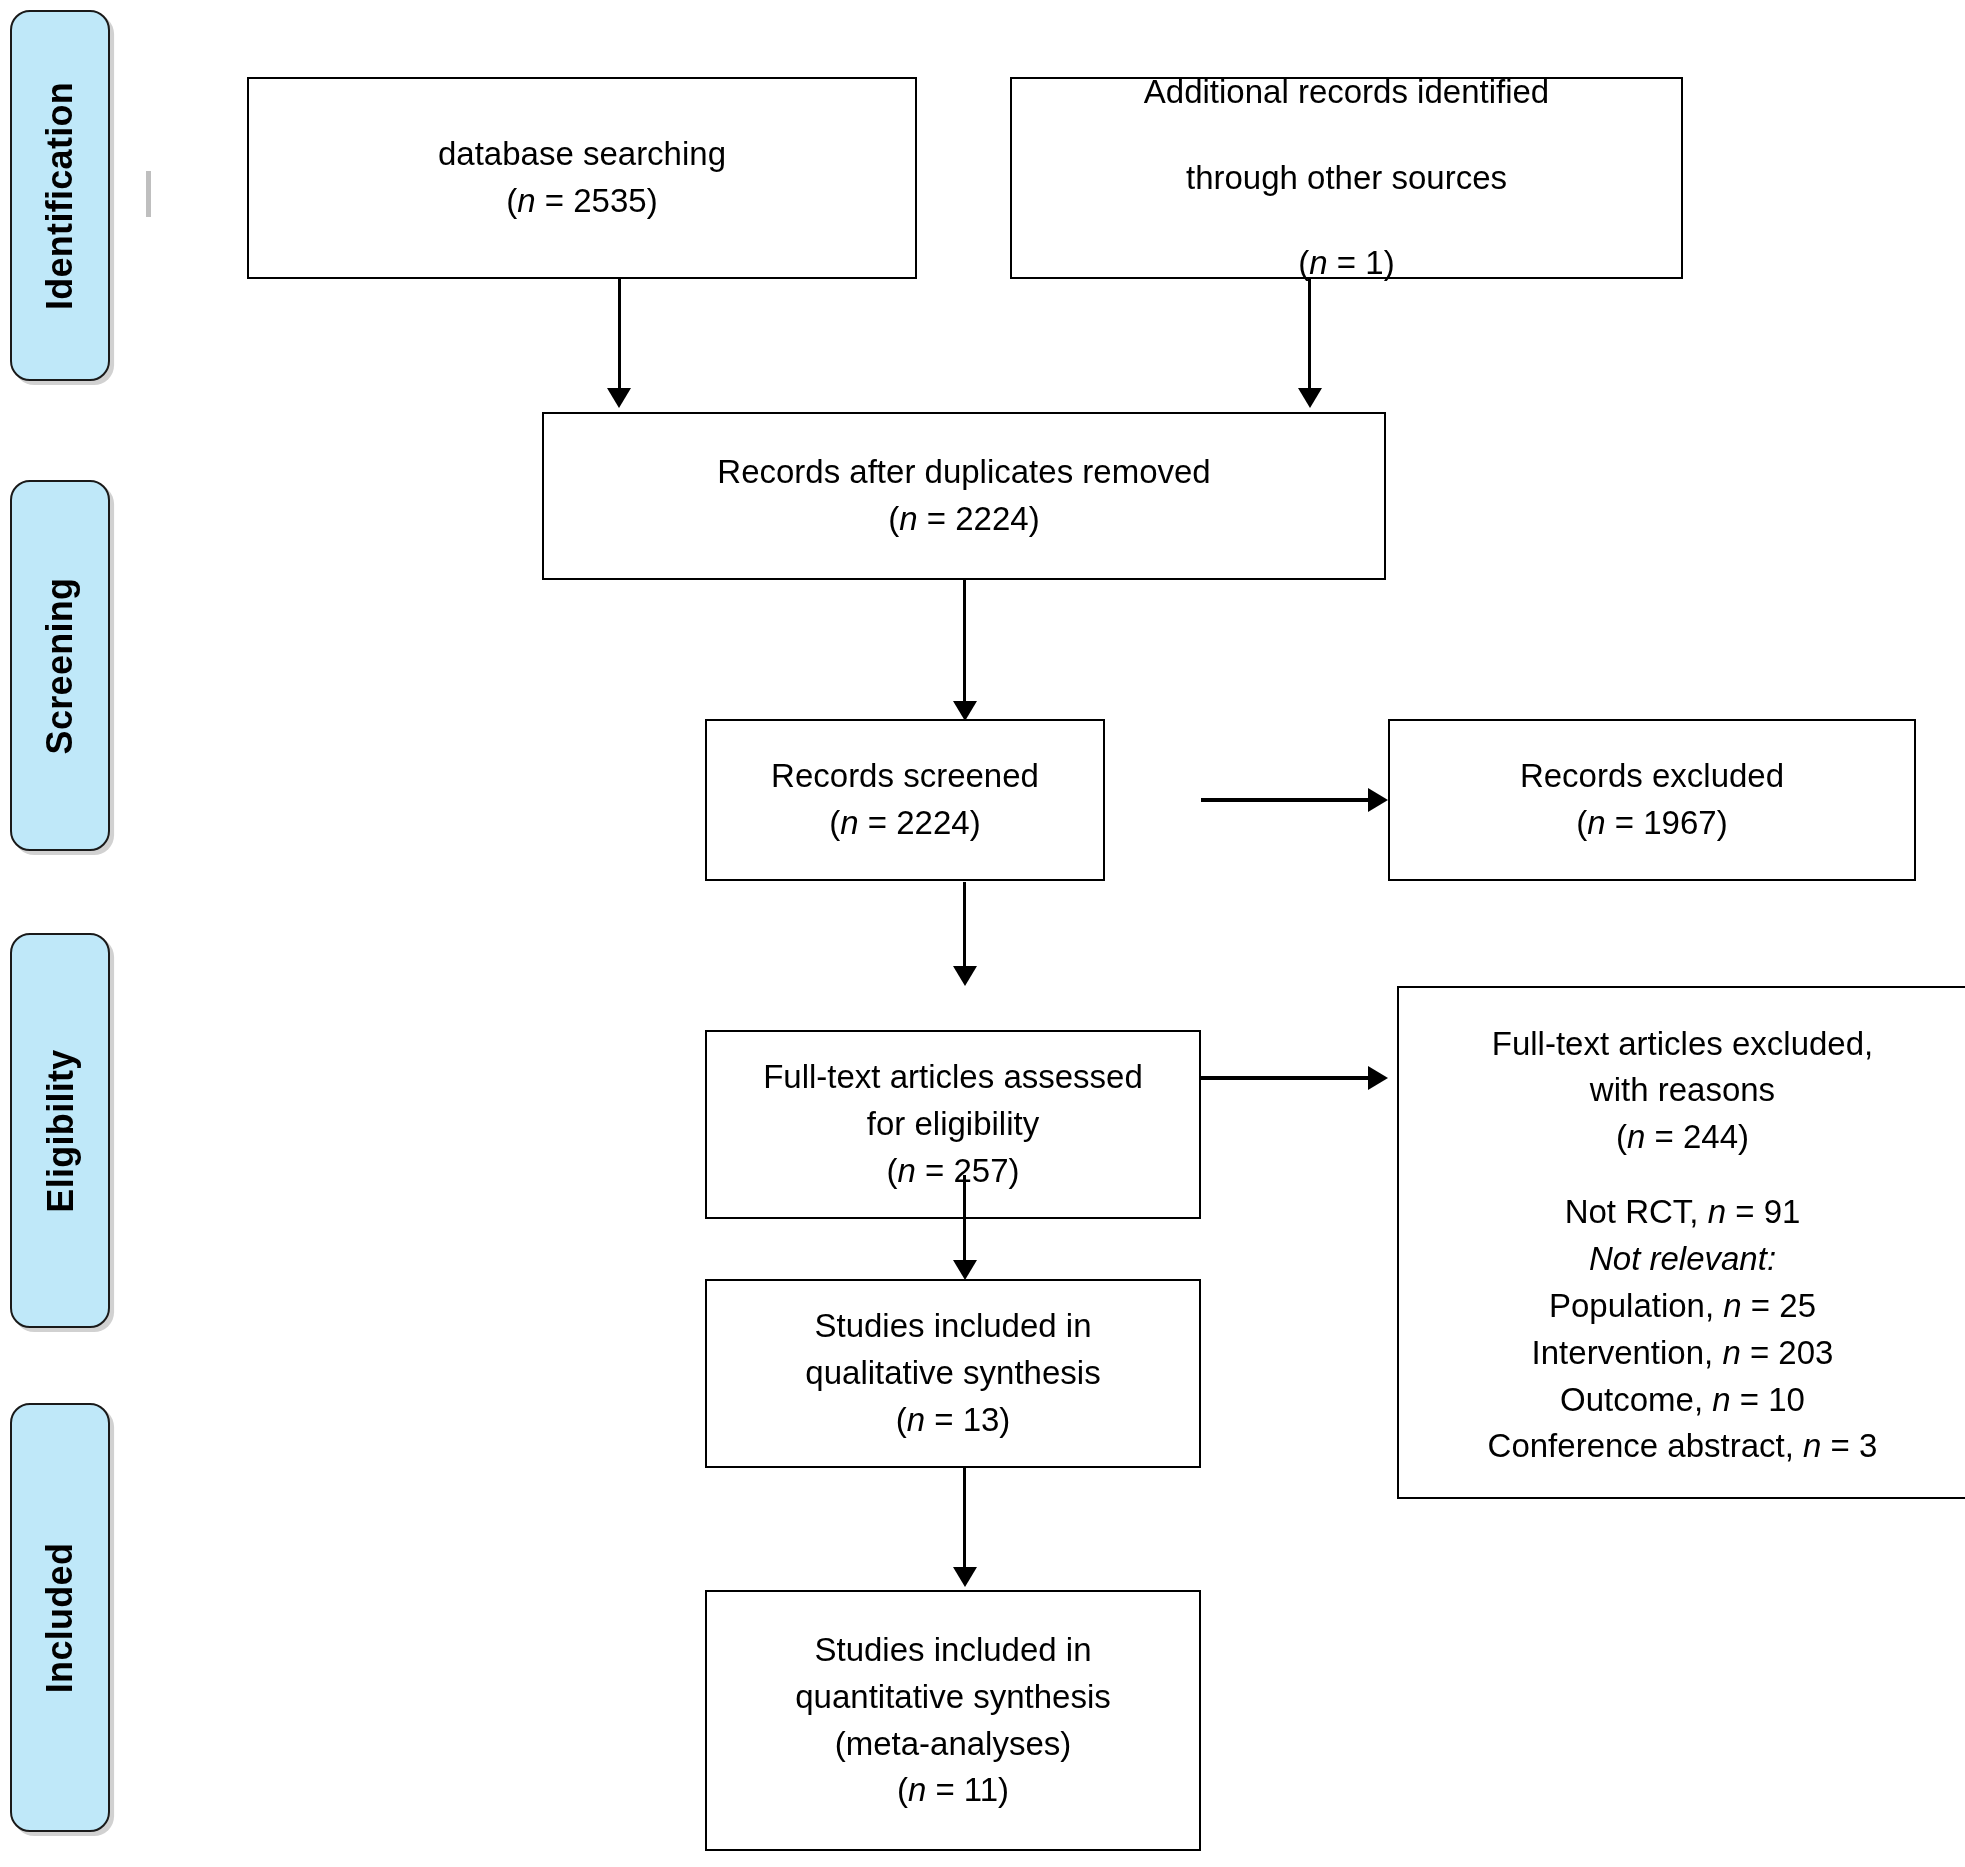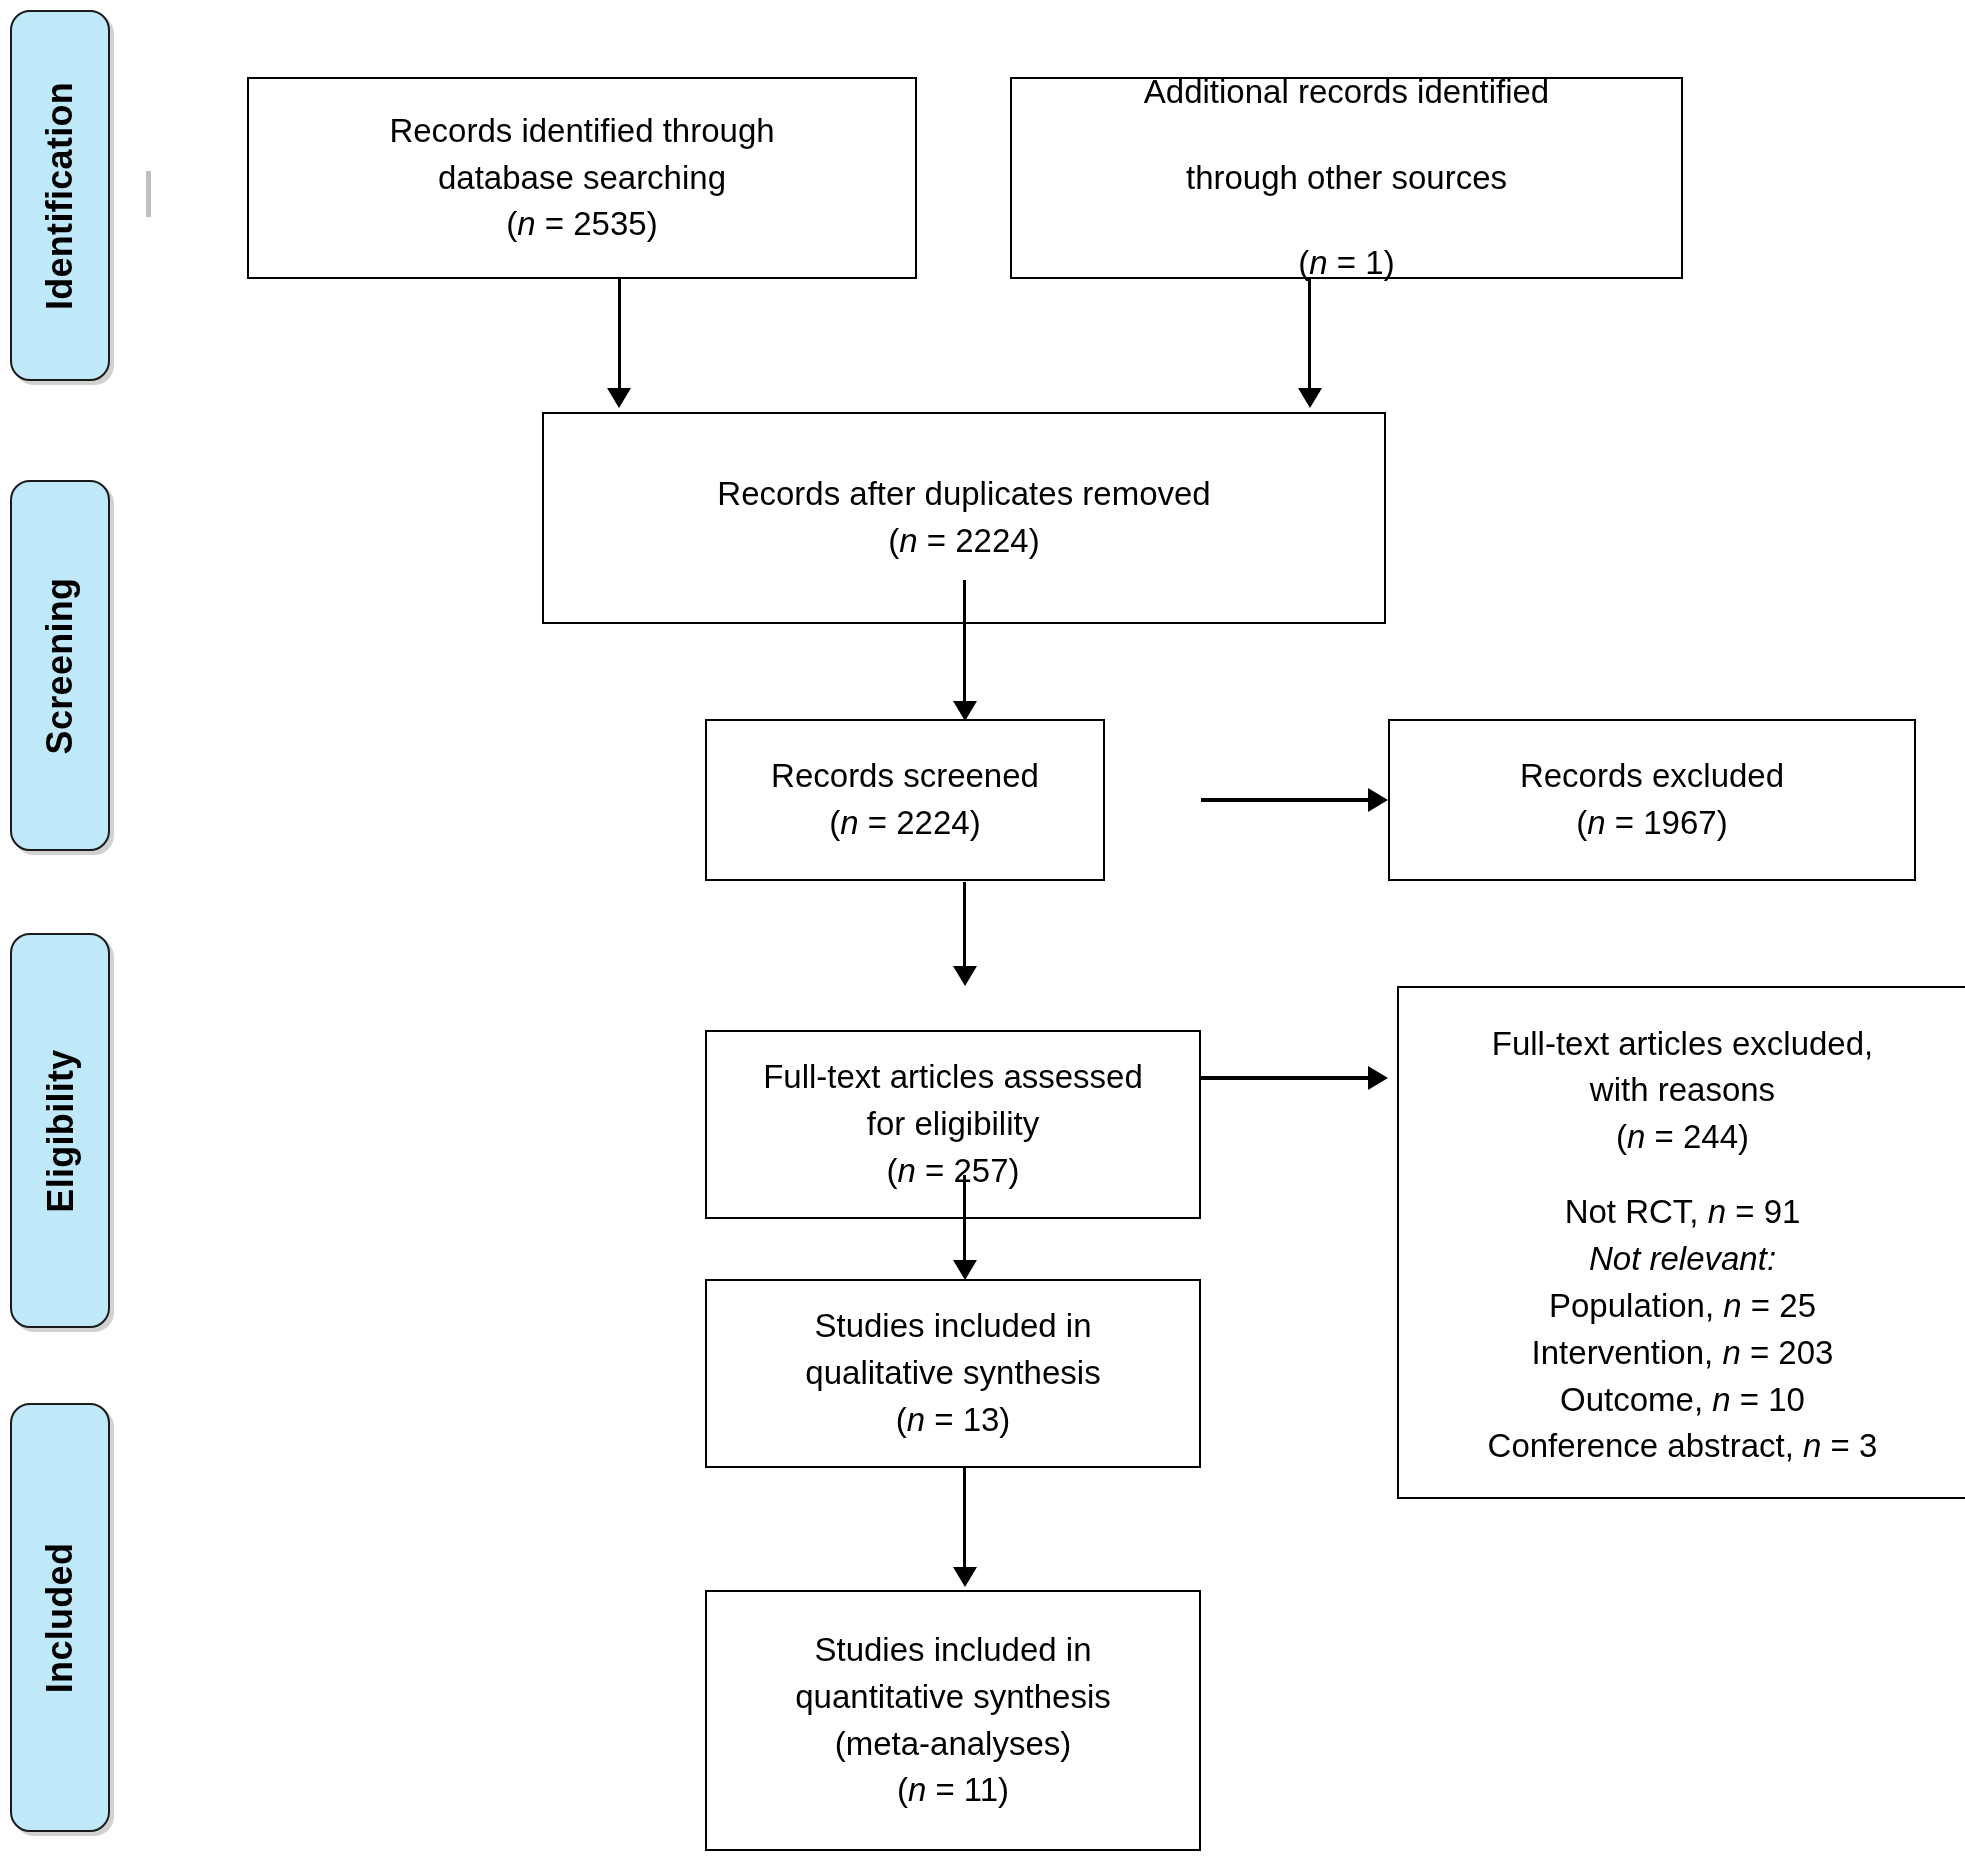--- a/index.html
+++ b/index.html
@@ -110,38 +110,37 @@
 
   <div class="stage-label" style="left:10.4px; top:933px; width:100px; height:395px;">
     <span class="stage-text">Eligibility</span>
   </div>
 
   <div class="stage-label" style="left:10.4px; top:1403px; width:100px; height:429px;">
     <span class="stage-text">Included</span>
   </div>
 
   <div class="flow-box" style="left:247px; top:77px; width:670px; height:202px;">
-    <div class="line">Records identified through</div>
     <div class="line">database searching</div>
     <div class="line">(<span class="ital">n</span> = <span>2535</span>)</div>
   </div>
 
   <div class="flow-box" style="left:1010px; top:77px; width:673px; height:202px;gap:39px;">
     <div class="line">Additional records identified</div>
     <div class="line">through other sources</div>
     <div class="line">(<span class="ital">n</span> = <span>1</span>)</div>
   </div>
 
   <div class="v-line" style="left:618px; top:278px; width:2.9px; height:111px;"></div>
   <div class="arrow-down" style="left:607px; top:388px;"></div>
 
   <div class="v-line" style="left:1308px; top:278px; width:2.9px; height:111px;"></div>
   <div class="arrow-down" style="left:1298px; top:388px;"></div>
 
-  <div class="flow-box" style="left:542px; top:412px; width:844px; height:212px;">
+  <div class="flow-box" style="left:542px; top:412px; width:844px; height:168px;">
     <div class="line">Records after duplicates removed</div>
     <div class="line">(<span class="ital">n</span> = <span>2224</span>)</div>
   </div>
 
   <div class="v-line" style="left:963px; top:580px; width:2.9px; height:123px;"></div>
   <div class="arrow-down" style="left:953px; top:701px;"></div>
 
   <div class="flow-box" style="left:705px; top:719px; width:400px; height:162px;">
     <div class="line">Records screened</div>
     <div class="line">(<span class="ital">n</span> = <span>2224</span>)</div>

